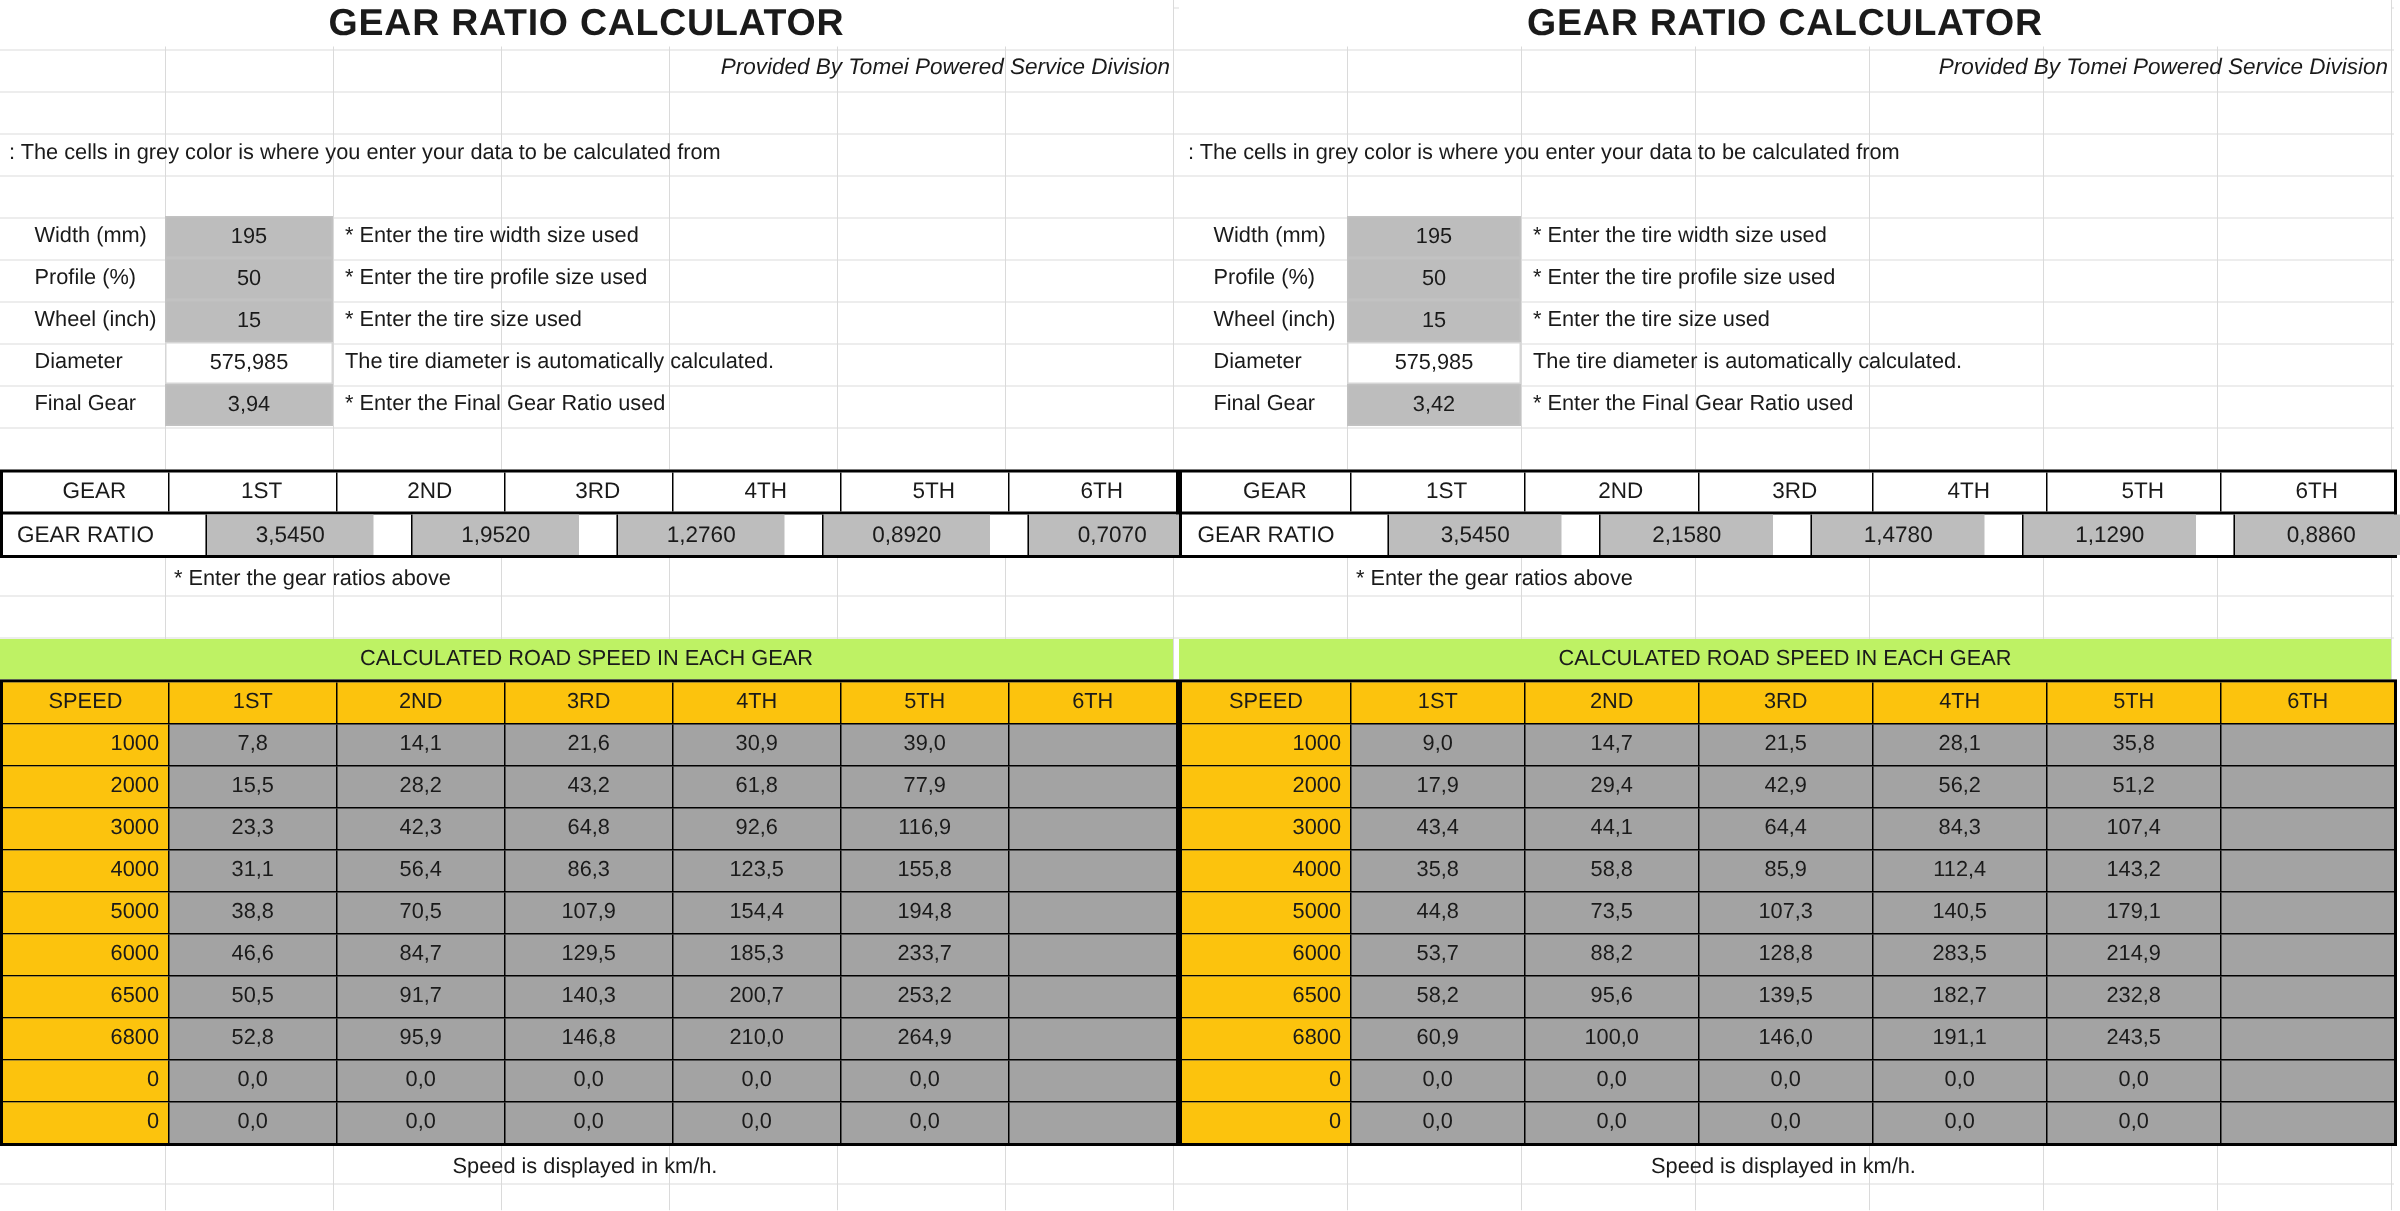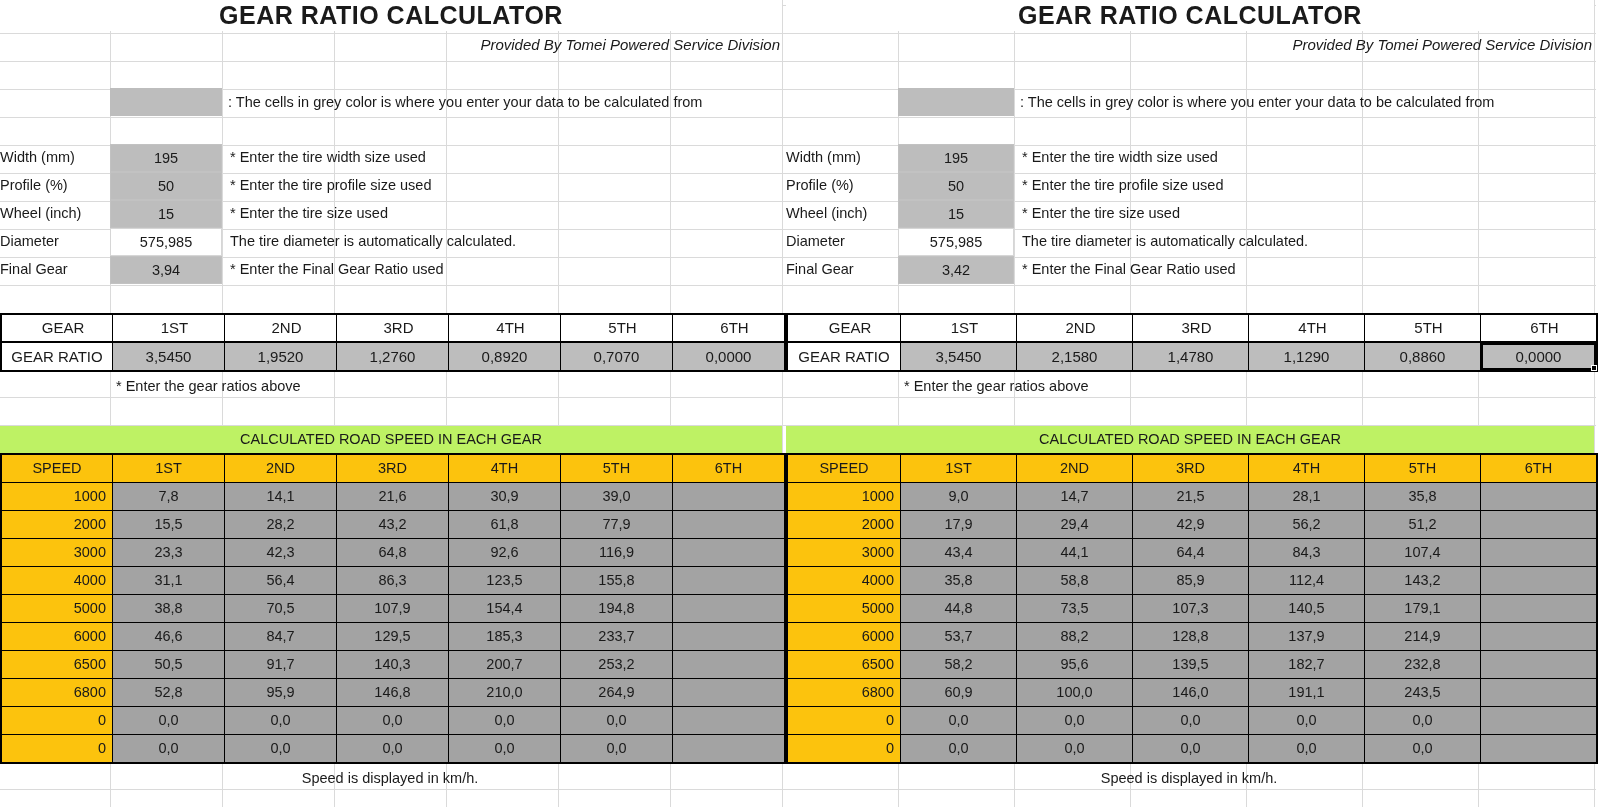--- a/index.html
+++ b/index.html
@@ -21,42 +21,42 @@
       linear-gradient(to bottom, var(--grid) 1px, transparent 1px);
     background-size:var(--colw) 28px;
     background-position:calc(var(--labelw) - var(--colw)) 5px;
   }
   .panel>*{position:relative;z-index:1;}
 
   .title-row{height:31px;line-height:31px;width:var(--tw);background:#fff;text-align:center;
     font-size:25px;font-weight:bold;letter-spacing:.5px;}
   .subtitle-row{height:28px;line-height:28px;width:var(--tw);text-align:right;
     font-style:italic;font-size:15px;padding-right:2px;box-sizing:border-box;}
-  .legend-row{margin-top:29px;height:28px;display:flex;}
+  .legend-row{margin-top:29px;height:28px;display:flex;flex-direction:column;}
   .legend-swatch{width:var(--colw);margin-left:var(--labelw);background:var(--grey);flex:none;}
   .legend-text{margin-left:6px;font-size:14.5px;line-height:28px;white-space:nowrap;}
 
   .inputs{margin-top:28px;}
   .input-row{height:28px;display:flex;font-size:14.5px;line-height:26px;}
-  .input-row .label{width:var(--labelw);padding-left:0;box-sizing:border-box;flex:none;}
+  .input-row .label{width:var(--labelw);padding-left:23px;box-sizing:border-box;flex:none;}
   .input-row .value{width:var(--colw);flex:none;text-align:center;background:#fff;
     border:1px solid #d6d6d6;box-sizing:border-box;}
   .input-row .value.grey{background:var(--grey);border-color:#c2c2c2;}
   .input-row .note{margin-left:8px;white-space:nowrap;}
 
   .gear-table{margin-top:29px;width:calc(var(--tw) + 4px);border:2px solid #000;
     box-sizing:border-box;background:#fff;font-size:15px;}
   .trow{display:flex;}
   .tcell{width:var(--colw);flex:none;text-align:center;border-left:1px solid #000;
     box-sizing:border-box;position:relative;}
   .tcell.c0{width:var(--labelw);border-left:none;}
   .gear-table .trow.head .tcell{height:26px;line-height:26px;padding-left:12px;}
   .gear-table .trow.head{border-bottom:2px solid #000;}
   .gear-table .trow.ratio-row .tcell{height:27px;line-height:27px;}
-  .gear-table .ratio-row .tcell:not(.c0){background:var(--grey);}
+  .gear-table .ratio-row .tcell:not(.c0){background:var(--grey);margin-left:25px;}
   .tcell.selected{box-shadow:inset 0 0 0 2px #000;}
   .tcell.selected::after{content:"";position:absolute;right:-1px;bottom:-1px;width:4px;height:4px;
     background:#000;border:1px solid #fff;}
   .gear-note{height:28px;line-height:28px;padding-left:calc(var(--labelw) + 6px);font-size:14.5px;}
 
   .speed-title{margin-top:26px;height:27px;line-height:27px;width:var(--tw);
     text-align:center;font-size:14.5px;background:#bef264;}
   .speed-table{width:calc(var(--tw) + 4px);border:2px solid #000;box-sizing:border-box;
     background:#a3a3a3;font-size:14.5px;}
   .speed-table .trow{border-bottom:1px solid #000;}
@@ -339,21 +339,21 @@
           <span class="tcell">107,3</span>
           <span class="tcell">140,5</span>
           <span class="tcell">179,1</span>
           <span class="tcell"></span>
         </div>
         <div class="trow">
           <span class="tcell c0 rpm">6000</span>
           <span class="tcell">53,7</span>
           <span class="tcell">88,2</span>
           <span class="tcell">128,8</span>
-          <span class="tcell">137,9</span>
+          <span class="tcell">283,5</span>
           <span class="tcell">214,9</span>
           <span class="tcell"></span>
         </div>
         <div class="trow">
           <span class="tcell c0 rpm">6500</span>
           <span class="tcell">58,2</span>
           <span class="tcell">95,6</span>
           <span class="tcell">139,5</span>
           <span class="tcell">182,7</span>
           <span class="tcell">232,8</span>

